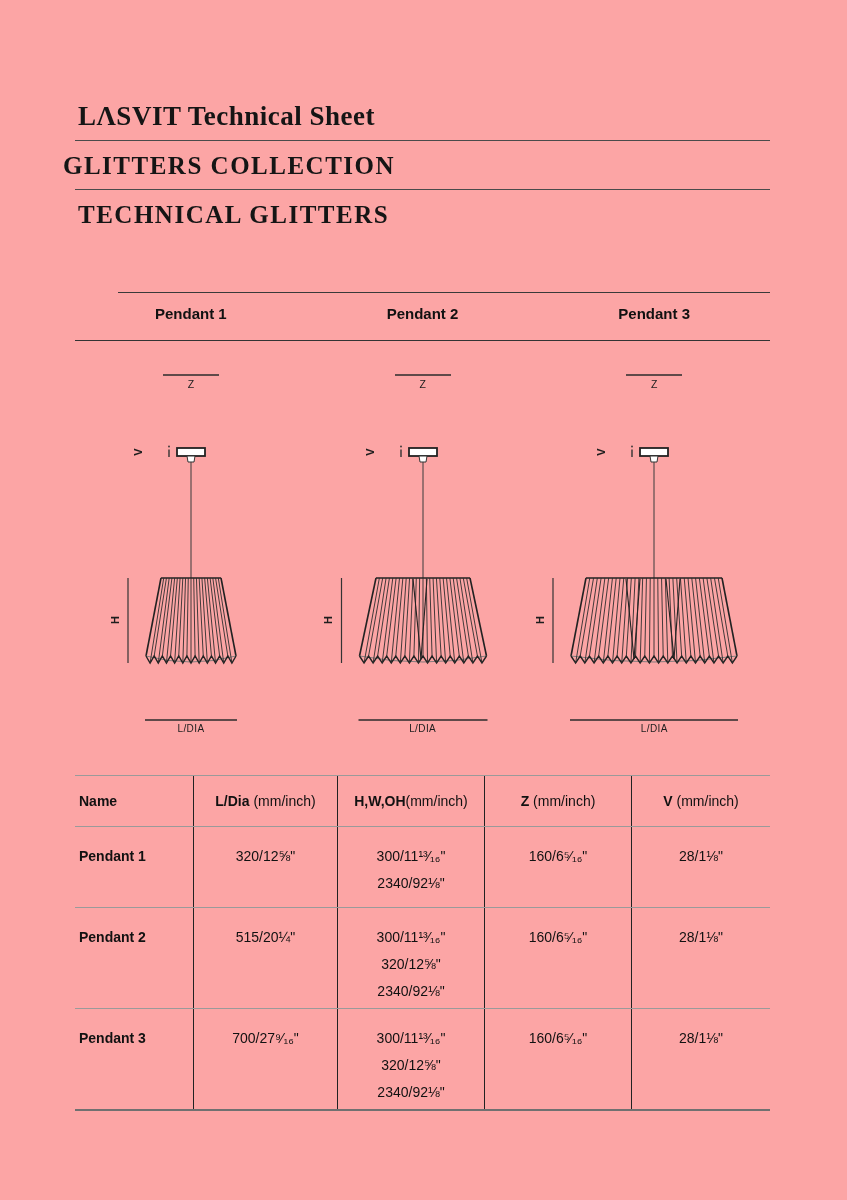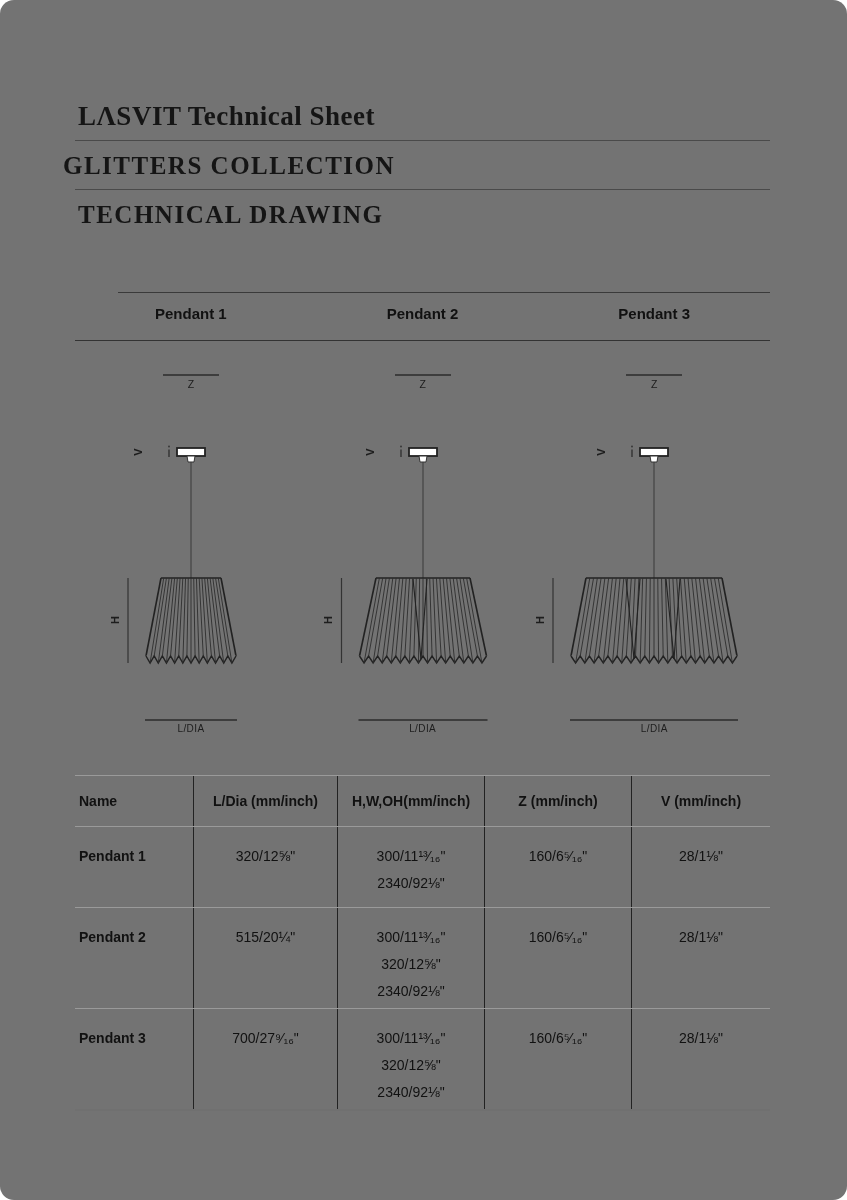--- a/index.html
+++ b/index.html
@@ -1,23 +1,22 @@
 <!DOCTYPE html>
 <html><head>
 <meta charset="utf-8">
 <style>
   html,body{margin:0;padding:0;background:#ffffff;}
   .page{
     position:relative;
     width:847px;height:1200px;
-    background:#737373;
+    background:#fca5a5;
     font-family:"Liberation Sans","DejaVu Sans",sans-serif;
     color:#111;
     overflow:hidden;
-    border-radius:14px;
   }
   
   .title{
     position:absolute;left:78px;top:101px;
     font-family:"Liberation Serif","DejaVu Serif",serif;
     font-size:27px;font-weight:700;letter-spacing:.5px;color:#151515;
     white-space:nowrap;
   }
   .hrule{position:absolute;left:75px;width:695px;height:0;border-top:1.5px solid #4a4a4a;}
   .rule-1{top:140px;}
@@ -78,36 +77,36 @@
   .tr.r2{height:100px;}
   .tr.r3{height:100px;border-bottom:2px solid #707070;}
   .th,.td{position:relative;}
   .th:not(:last-child),.td:not(:last-child){border-right:1px solid #222;}
   .th{
     display:flex;align-items:center;justify-content:center;
     white-space:pre;color:#111;
   }
   .th.name-h{justify-content:flex-start;padding-left:4px;}
   .th .key{font-weight:700;}
-  .th .unit{font-weight:700;}
+  .th .unit{font-weight:400;}
   .td{padding-top:16px;line-height:27px;}
   .td.name{font-weight:700;padding-left:4px;text-align:left;}
   .td.val{text-align:center;}
   .td.val div{line-height:27px;}
 </style>
 </head>
 <body>
 
 <div class="page">
 
   <div class="title"><span>LΛSVIT</span><span> Technical Sheet</span></div>
   <div class="hrule rule-1"></div>
   <div class="collection">GLITTERS COLLECTION</div>
   <div class="hrule rule-2"></div>
-  <div class="section">TECHNICAL DRAWING</div>
+  <div class="section">TECHNICAL GLITTERS</div>
 
   <div class="band-top-rule"></div>
   <div class="pendant-labels">
     <div class="plabel">Pendant 1</div>
     <div class="plabel">Pendant 2</div>
     <div class="plabel">Pendant 3</div>
   </div>
   <div class="band-bottom-rule"></div>
 
   <div class="drawings">

